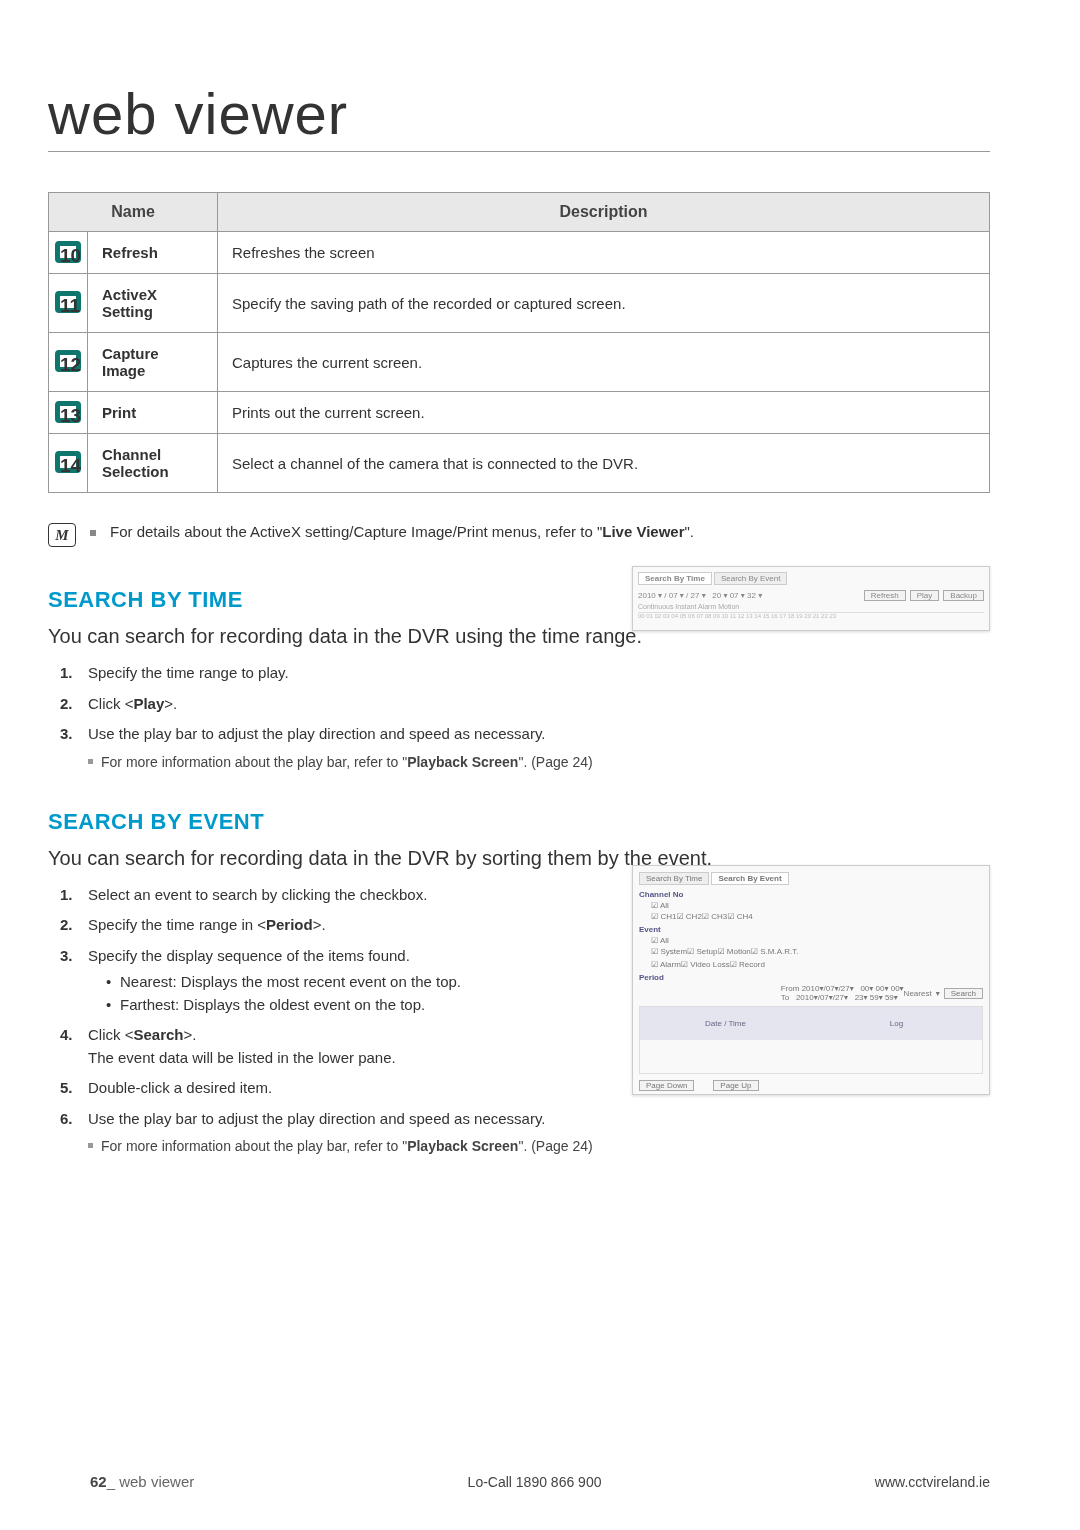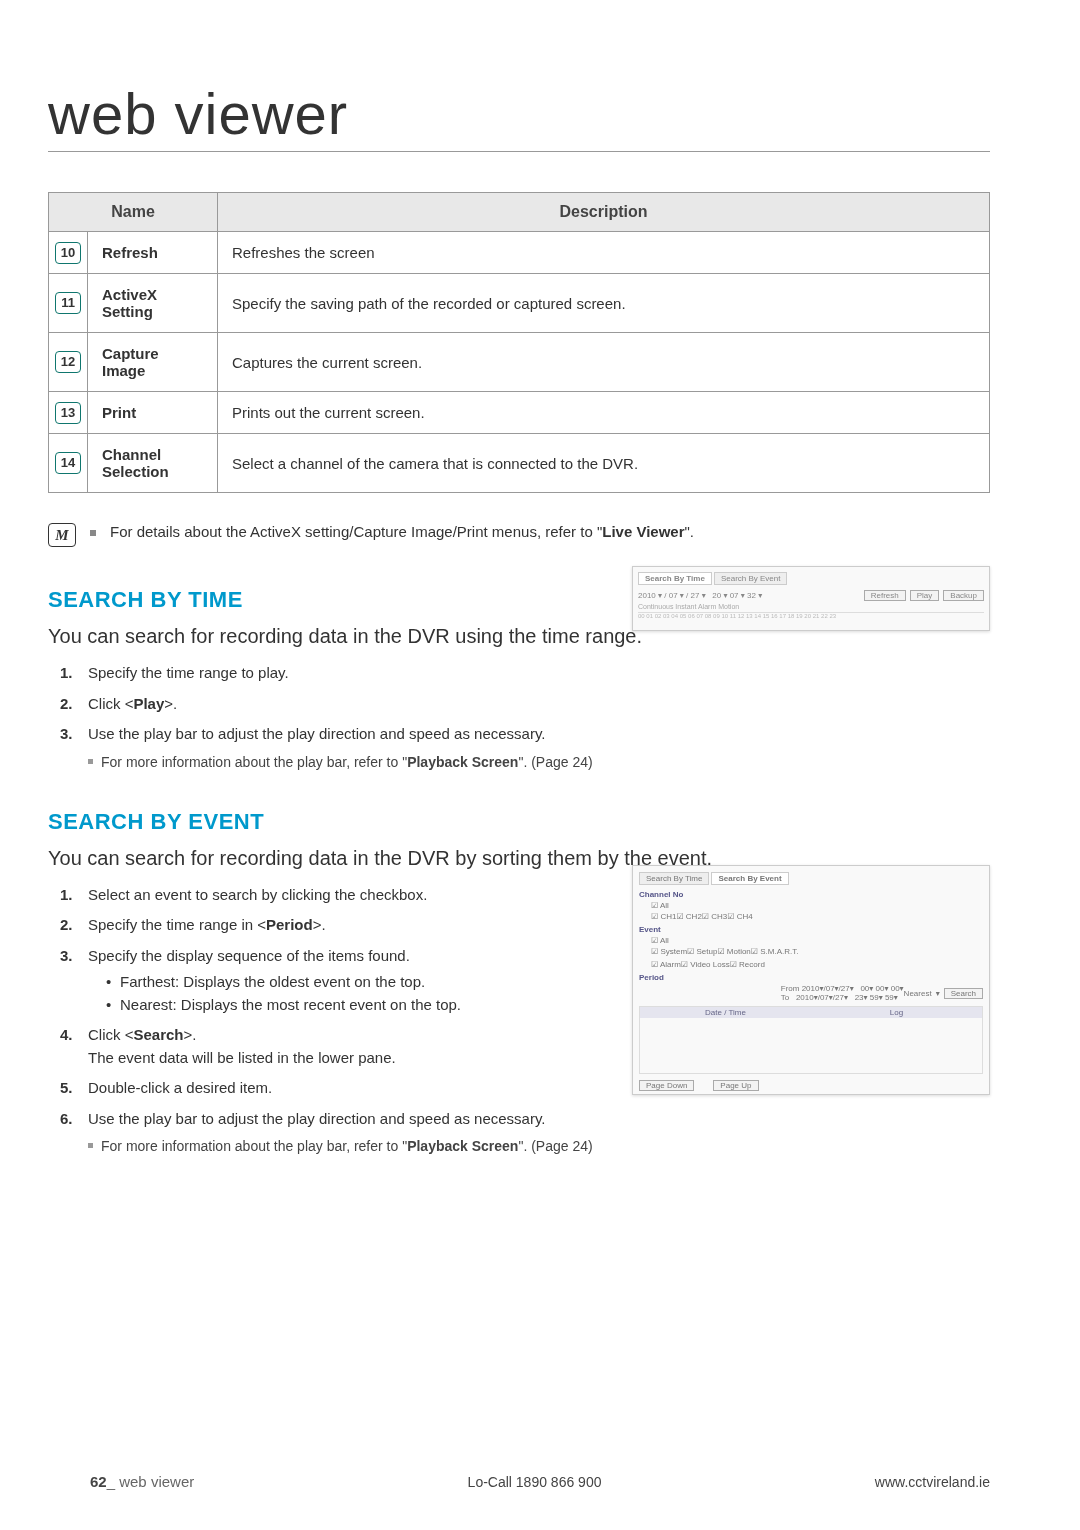--- a/index.html
+++ b/index.html
@@ -61,27 +61,27 @@
     }
     
     .desc-table .name-col {
       width: 130px;
       font-weight: bold;
       font-size: 15px;
     }
     
     .num-badge {
       display: inline-block;
-      border: 1px solid #0f766e;
+      border: 5px solid #0f766e;
       border-radius: 4px;
       width: 26px;
       height: 22px;
       line-height: 20px;
       text-align: center;
-      font-size: 13px;
+      font-size: 19px;
       font-weight: bold;
     }
     
     .note-row {
       display: flex;
       align-items: flex-start;
       gap: 14px;
       margin: 20px 0 40px 0;
       font-size: 15px;
     }
@@ -247,21 +247,21 @@
     }
     
     .sht2-thead {
       display: flex;
       background: #e5e5ef;
     }
     
     .sht2-thead > div {
       flex: 1;
       text-align: center;
-      padding: 1px;
+      padding: 12px;
       color: #668;
     }
     
     .sht2-footer {
       margin-top: 6px;
       display: flex;
       gap: 19px;
     }
     
     .section-block {
@@ -379,22 +379,22 @@
         <span>Select an event to search by clicking the checkbox.</span>
       </li>
       <li style="width:62%;">
         <span class="step-num">2.</span>
         <span>Specify the time range in &lt;</span><b>Period</b><span>&gt;.</span>
       </li>
       <li style="width:62%;">
         <span class="step-num">3.</span>
         <span>Specify the display sequence of the items found.</span>
         <ul class="sub-bullet">
+          <li>Nearest: Displays the most recent event on the top.</li>
           <li>Farthest: Displays the oldest event on the top.</li>
-          <li>Nearest: Displays the most recent event on the top.</li>
         </ul>
       </li>
       <li style="width:62%;">
         <span class="step-num">4.</span>
         <span>Click &lt;</span><b>Search</b><span>&gt;.</span><br>
         <span>The event data will be listed in the lower pane.</span>
       </li>
       <li>
         <span class="step-num">5.</span>
         <span>Double-click a desired item.</span>

